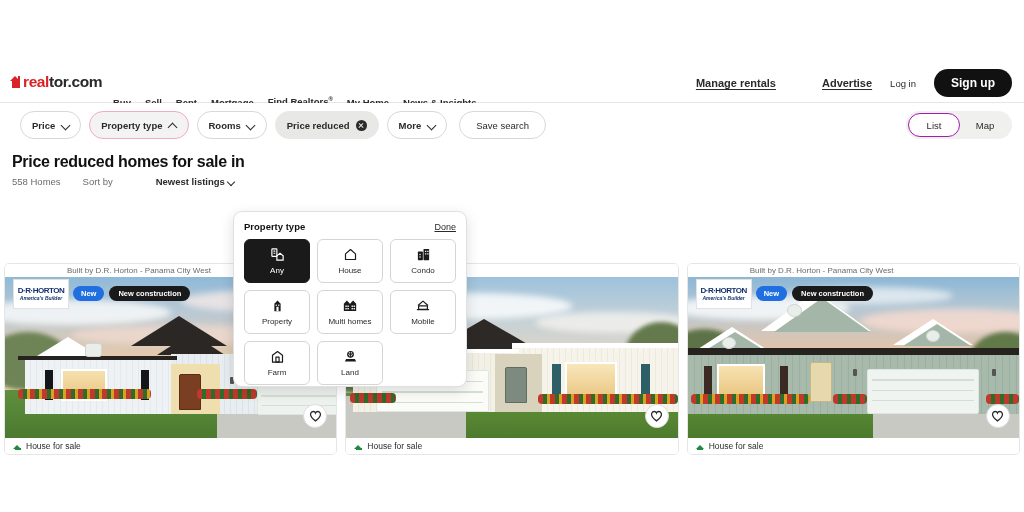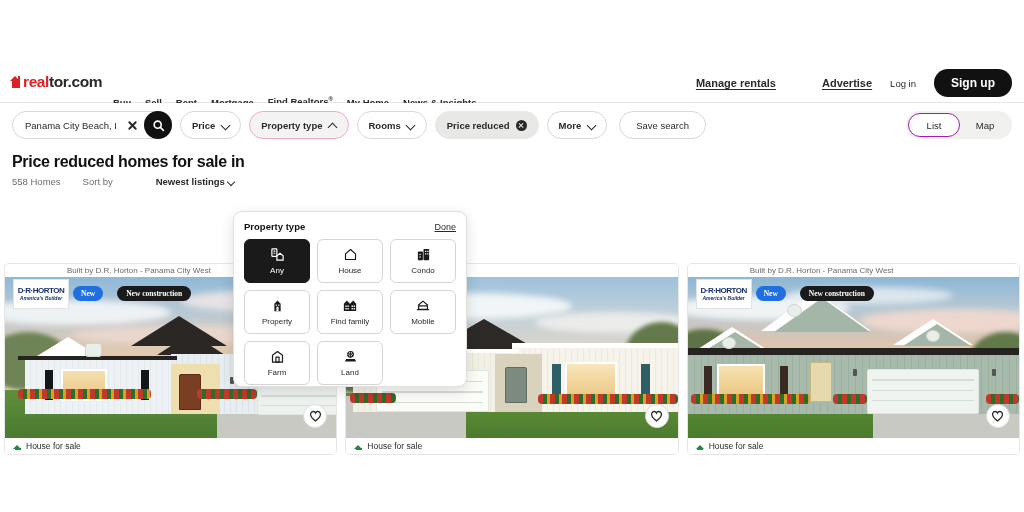--- a/index.html
+++ b/index.html
@@ -152,21 +152,21 @@
 
   
   .builder-logo {
     position:absolute; left:8px; top:2px; width:56px; height:30px; background:#fff;
     border:1px solid #e2e2e2; z-index:5; display:flex; flex-direction:column;
     align-items:center; justify-content:center; line-height:1;
   }
   .builder-logo .bl1 { font-size:8px; font-weight:700; color:#15306b; letter-spacing:-0.5px; }
   .builder-logo .bl2 { font-size:5px; font-style:italic; font-weight:700; color:#15306b; margin-top:1px; }
 
-  .badges { position:absolute; left:68px; top:9px; display:flex; gap:14px; z-index:5;font-family:Liberation Serif, serif; }
+  .badges { position:absolute; left:68px; top:9px; display:flex; gap:5px; z-index:5; }
   .badge-new {
     background:#1f6fe0; color:#fff; font-size:7.5px; font-weight:700;
     padding:3px 8px; border-radius:10px;
   }
   .badge-nc {
     background:#1a1a1a; color:#fff; font-size:7.5px; font-weight:700;
     padding:3px 9px; border-radius:10px; white-space:nowrap;
   }
 
   .fav {
@@ -255,30 +255,20 @@
 
     <div class="hdr-right">
       <span class="lnk">Manage rentals</span>
       <span class="lnk">Advertise</span>
       <span class="login">Log in</span>
       <button class="signup">Sign up</button>
     </div>
   </div>
 
   <div class="filterbar">
-    <div class="searchbox">
-      <input type="text" value="Panama City Beach, I" style="">
-      <span class="clear-x"></span>
-      <button class="search-btn">
-        <svg width="13" height="13" viewBox="0 0 24 24" fill="none" stroke="#ffffff" stroke-width="3">
-          <circle cx="10.5" cy="10.5" r="6.5"></circle>
-              <line x1="15.5" y1="15.5" x2="21" y2="21" stroke-linecap="round"></line>
-        </svg>
-      </button>
-    </div>
 
     <div class="chip">
       <span>Price</span>
       <span class="chev"></span>
     </div>
 
     <div class="chip active-pink">
       <span>Property type</span>
       <span class="chev up"></span>
     </div>
@@ -541,21 +531,21 @@
           <path d="M13 9 L18 4 L23 9 v12 H13 z"></path>
           <rect x="5.5" y="12" width="2.2" height="2.4" fill="#fff"></rect>
           <rect x="8.8" y="12" width="2.2" height="2.4" fill="#fff"></rect>
           <rect x="15.5" y="12" width="2.2" height="2.4" fill="#fff"></rect>
           <rect x="18.8" y="12" width="2.2" height="2.4" fill="#fff"></rect>
           <rect x="5.5" y="16" width="2.2" height="2.4" fill="#fff"></rect>
           <rect x="8.8" y="16" width="2.2" height="2.4" fill="#fff"></rect>
           <rect x="15.5" y="16" width="2.2" height="2.4" fill="#fff"></rect>
           <rect x="18.8" y="16" width="2.2" height="2.4" fill="#fff"></rect>
         </svg>
-        <span class="pt-label">Find family</span>
+        <span class="pt-label">Multi homes</span>
       </div>
 
       <div class="pt">
         <svg width="16" height="15" viewBox="0 0 24 24" fill="none" stroke="#1a1a1a" stroke-width="1.9" stroke-linejoin="round">
           <path d="M4 12 L12 5 L20 12"></path>
           <rect x="5" y="12.5" width="14" height="5.5"></rect>
           <path d="M3 18.5 h18" stroke-linecap="round"></path>
         </svg>
         <span class="pt-label">Mobile</span>
       </div>

